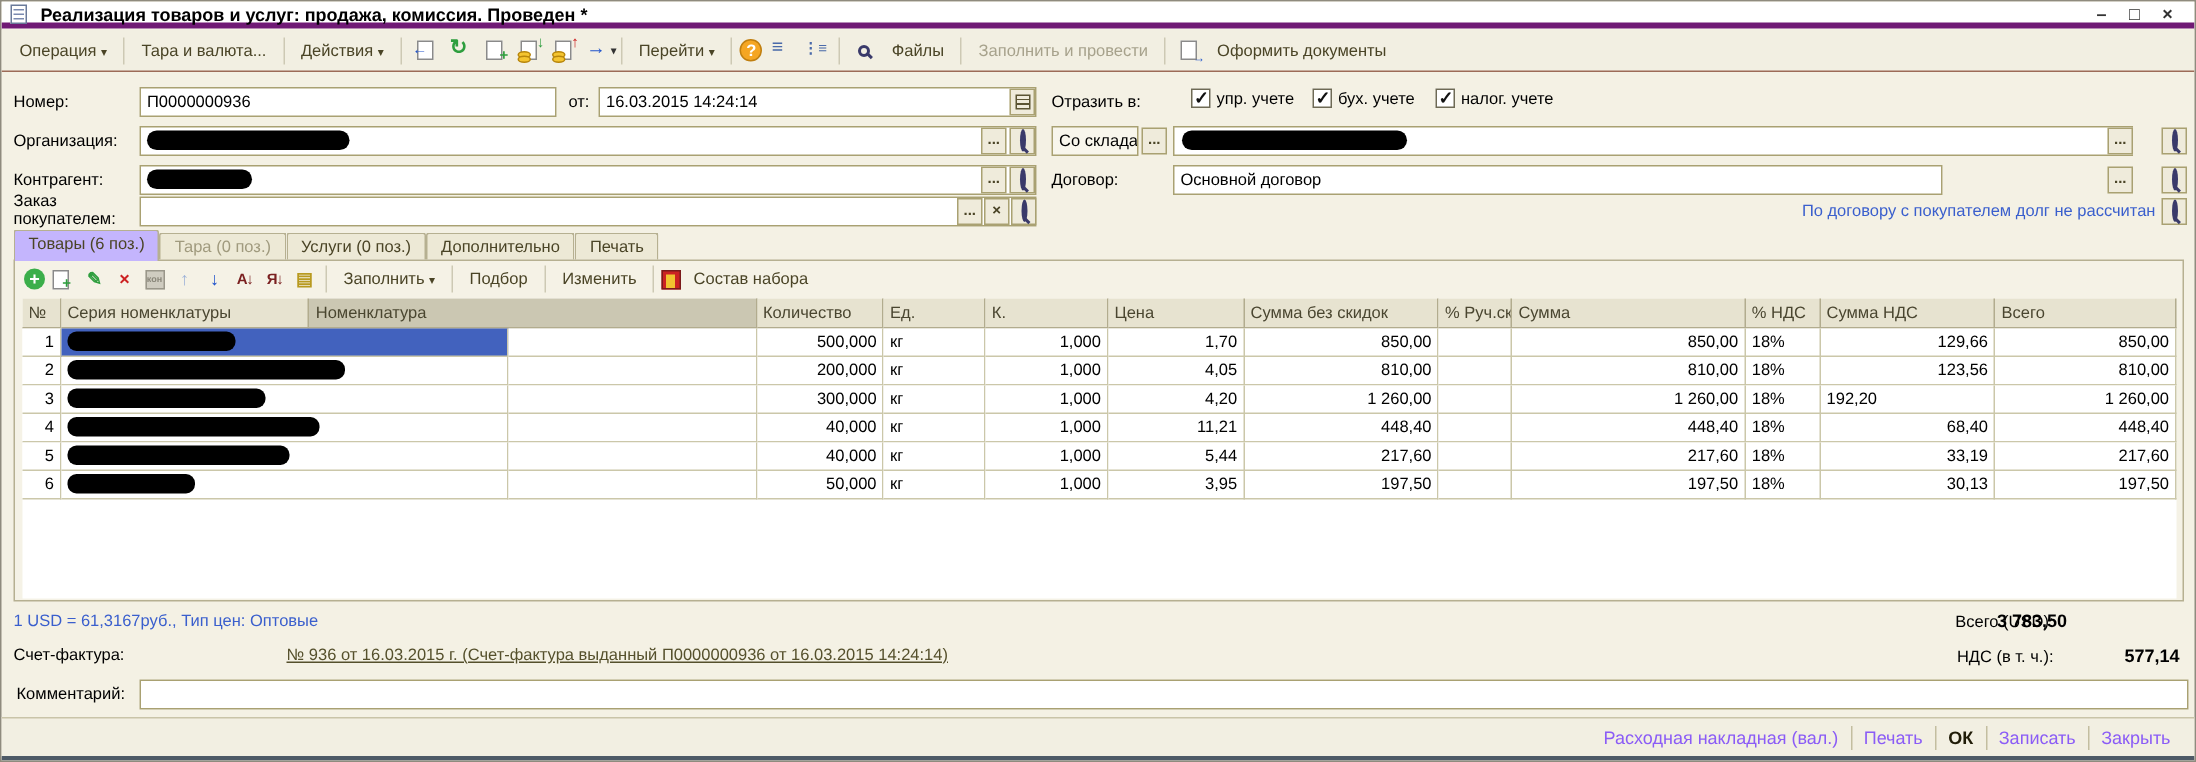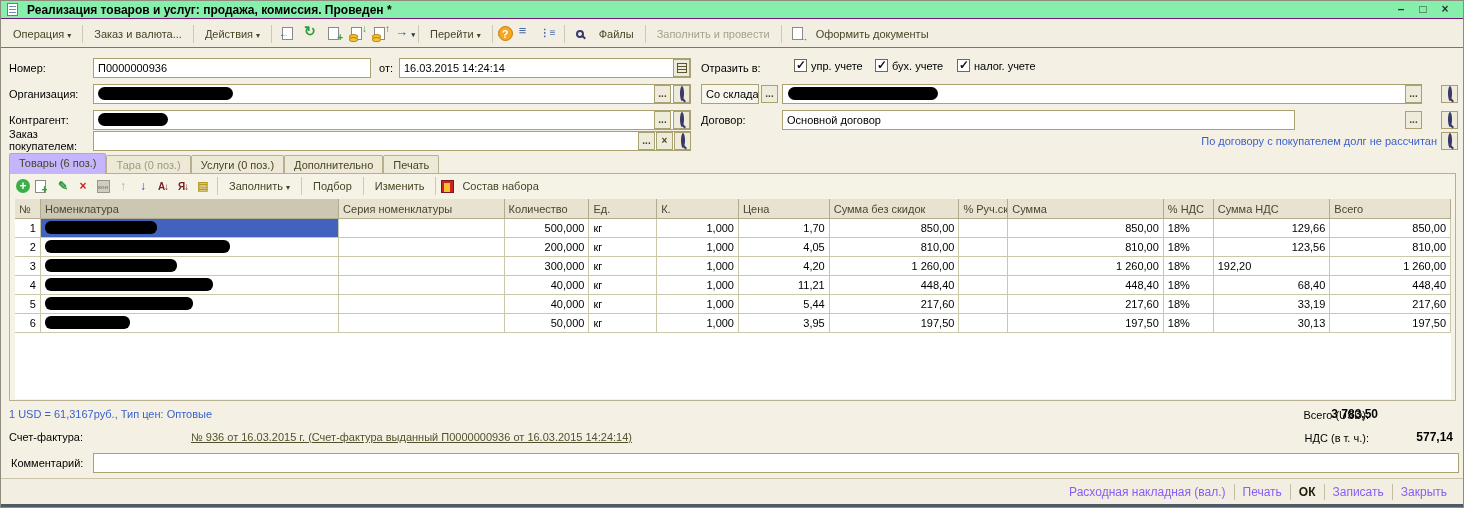--- a/index.html
+++ b/index.html
@@ -3,21 +3,21 @@
 <meta charset="utf-8">
 <style>
   * { margin:0; padding:0; box-sizing:border-box; }
   html,body { width:1464px; height:508px; }
   body { font-family:"Liberation Sans", sans-serif; font-size:11px; color:#000; }
   #win { position:relative; width:1464px; height:508px; background:#F4F1E4;
          border:1px solid #8f8b7e; overflow:hidden; }
 
   
   #titlebar { position:absolute; left:0; top:0; width:100%; height:18px;
-              background:#86efac; border-bottom:1px solid #701a75;padding-left:32px; }
+              background:#ffffff; border-bottom:4px solid #701a75;padding-left:32px; }
   #titleicon { position:absolute; left:6px; top:2px; width:11px; height:13px;
                background:#fff; border:1px solid #6a7a9a; }
   #titleicon i { display:block; height:1px; background:#7a8ab0; margin:2px 1px 0 1px; }
   #titletext { position:absolute; left:26px; top:2px; font-size:12px; font-weight:bold; }
   .winbtn { position:absolute; top:1px; width:20px; height:15px; text-align:center;
             color:#333; font-size:12px; font-weight:bold; line-height:15px; cursor:default; }
 
   
   #toolbar { position:absolute; left:0; top:19px; width:100%; height:28px;
              background:#F2EFE2; border-bottom:1px solid #9c6b57;
@@ -117,21 +117,21 @@
       </span>
     <span id="titletext">Реализация товаров и услуг: продажа, комиссия. Проведен *</span>
     <span class="winbtn" style="right:52px">–</span>
     <span class="winbtn" style="right:30px">□</span>
     <span class="winbtn" style="right:8px">×</span>
   </div>
 
   <div id="toolbar">
     <span class="tbtn"><span>Операция</span><span class="dd">▾</span></span>
     <span class="tsep"></span>
-    <span class="tbtn">Заказ и валюта...</span>
+    <span class="tbtn">Тара и валюта...</span>
     <span class="tsep"></span>
     <span class="tbtn"><span>Действия</span><span class="dd">▾</span></span>
     <span class="tsep"></span>
     <span class="tico">
         <span class="pageico"></span>
         <span class="ovl blue" style="left:2px;top:5px">←</span>
       </span>
     <span class="tico">
         <span class="ovl green" style="font-size:14px;top:2px;left:4px">↻</span>
       </span>
@@ -267,22 +267,22 @@
       <span class="tbtn">Подбор</span>
       <span class="tsep"></span>
       <span class="tbtn">Изменить</span>
       <span class="tsep"></span>
       <span class="setico"></span>
       <span class="tbtn">Состав набора</span>
     </div>
     <div id="whitearea">
       <div class="hrow" id="thead">
           <div class="th" style="width: 26px;">№</div>
+          <div class="th" style="width: 166px;">Серия номенклатуры</div>
           <div class="th cur" style="width: 299px;">Номенклатура</div>
-          <div class="th" style="width: 166px;">Серия номенклатуры</div>
           <div class="th" style="width: 85px;">Количество</div>
           <div class="th" style="width: 68px;">Ед.</div>
           <div class="th" style="width: 82px;">К.</div>
           <div class="th" style="width: 91px;">Цена</div>
           <div class="th" style="width: 130px;">Сумма без скидок</div>
           <div class="th" style="width: 49px;">% Руч.ск.</div>
           <div class="th" style="width: 156px;">Сумма</div>
           <div class="th" style="width: 50px;">% НДС</div>
           <div class="th" style="width: 117px;">Сумма НДС</div>
           <div class="th" style="width: 121px;">Всего</div>

